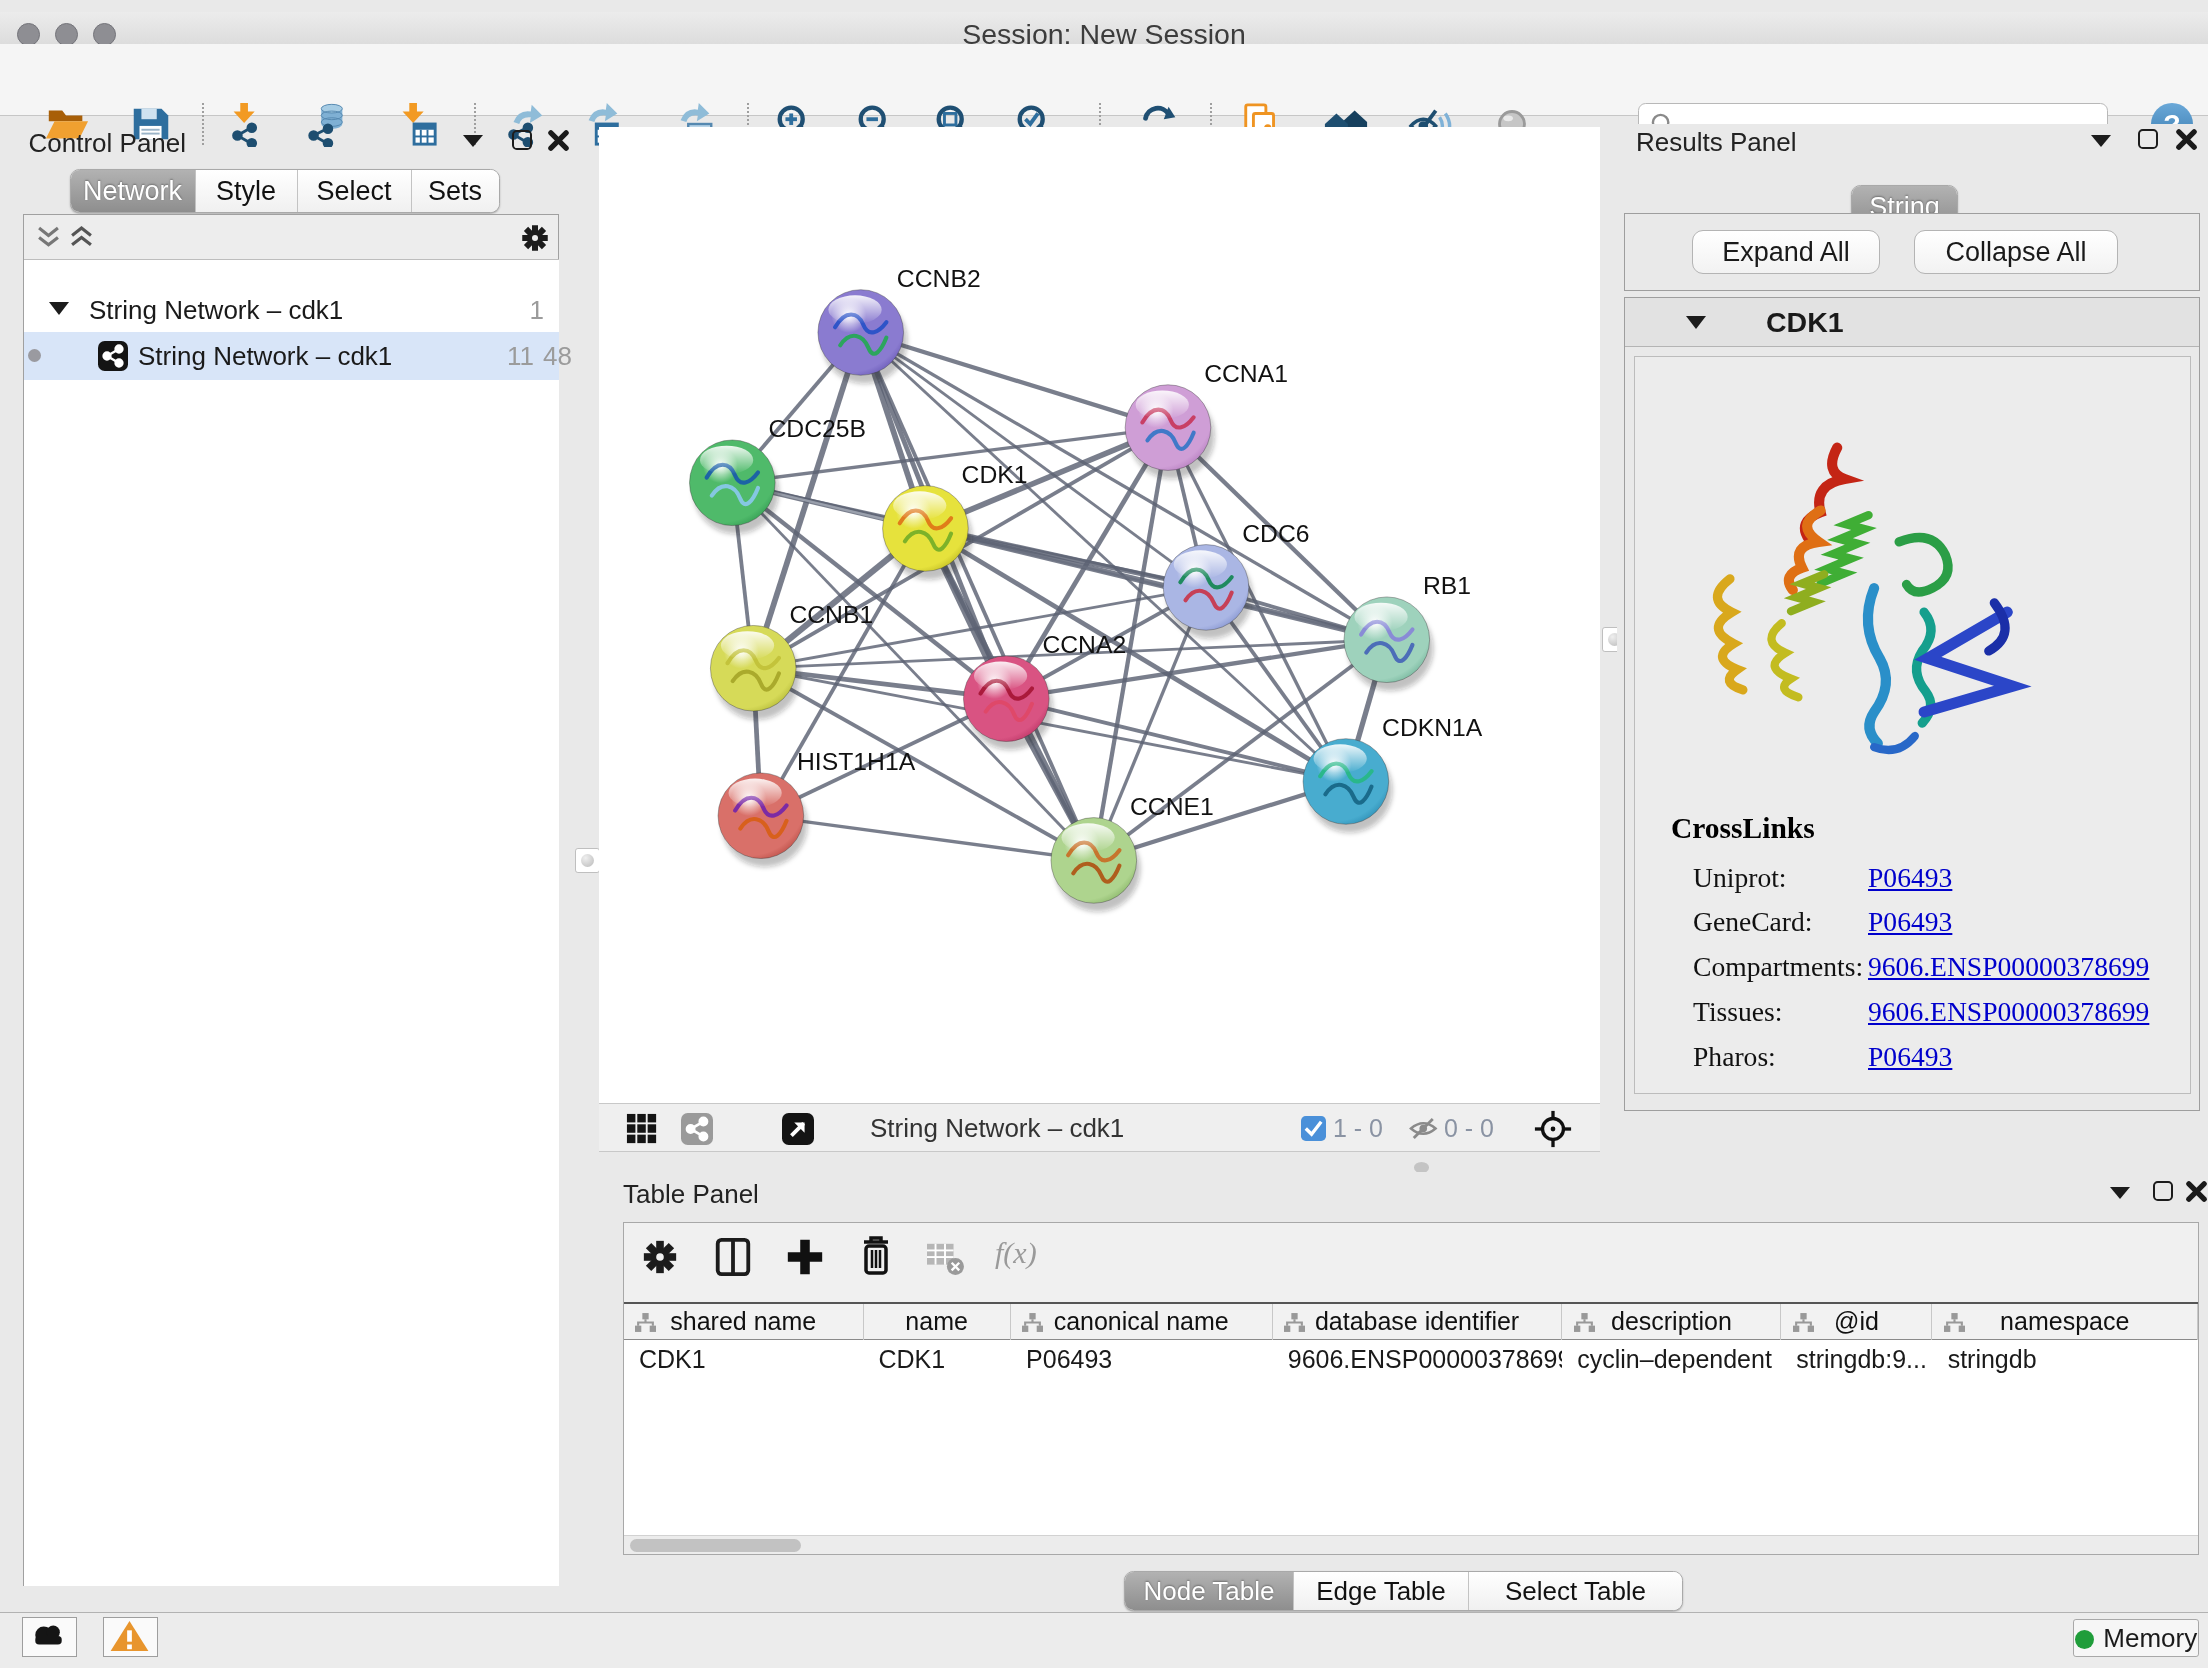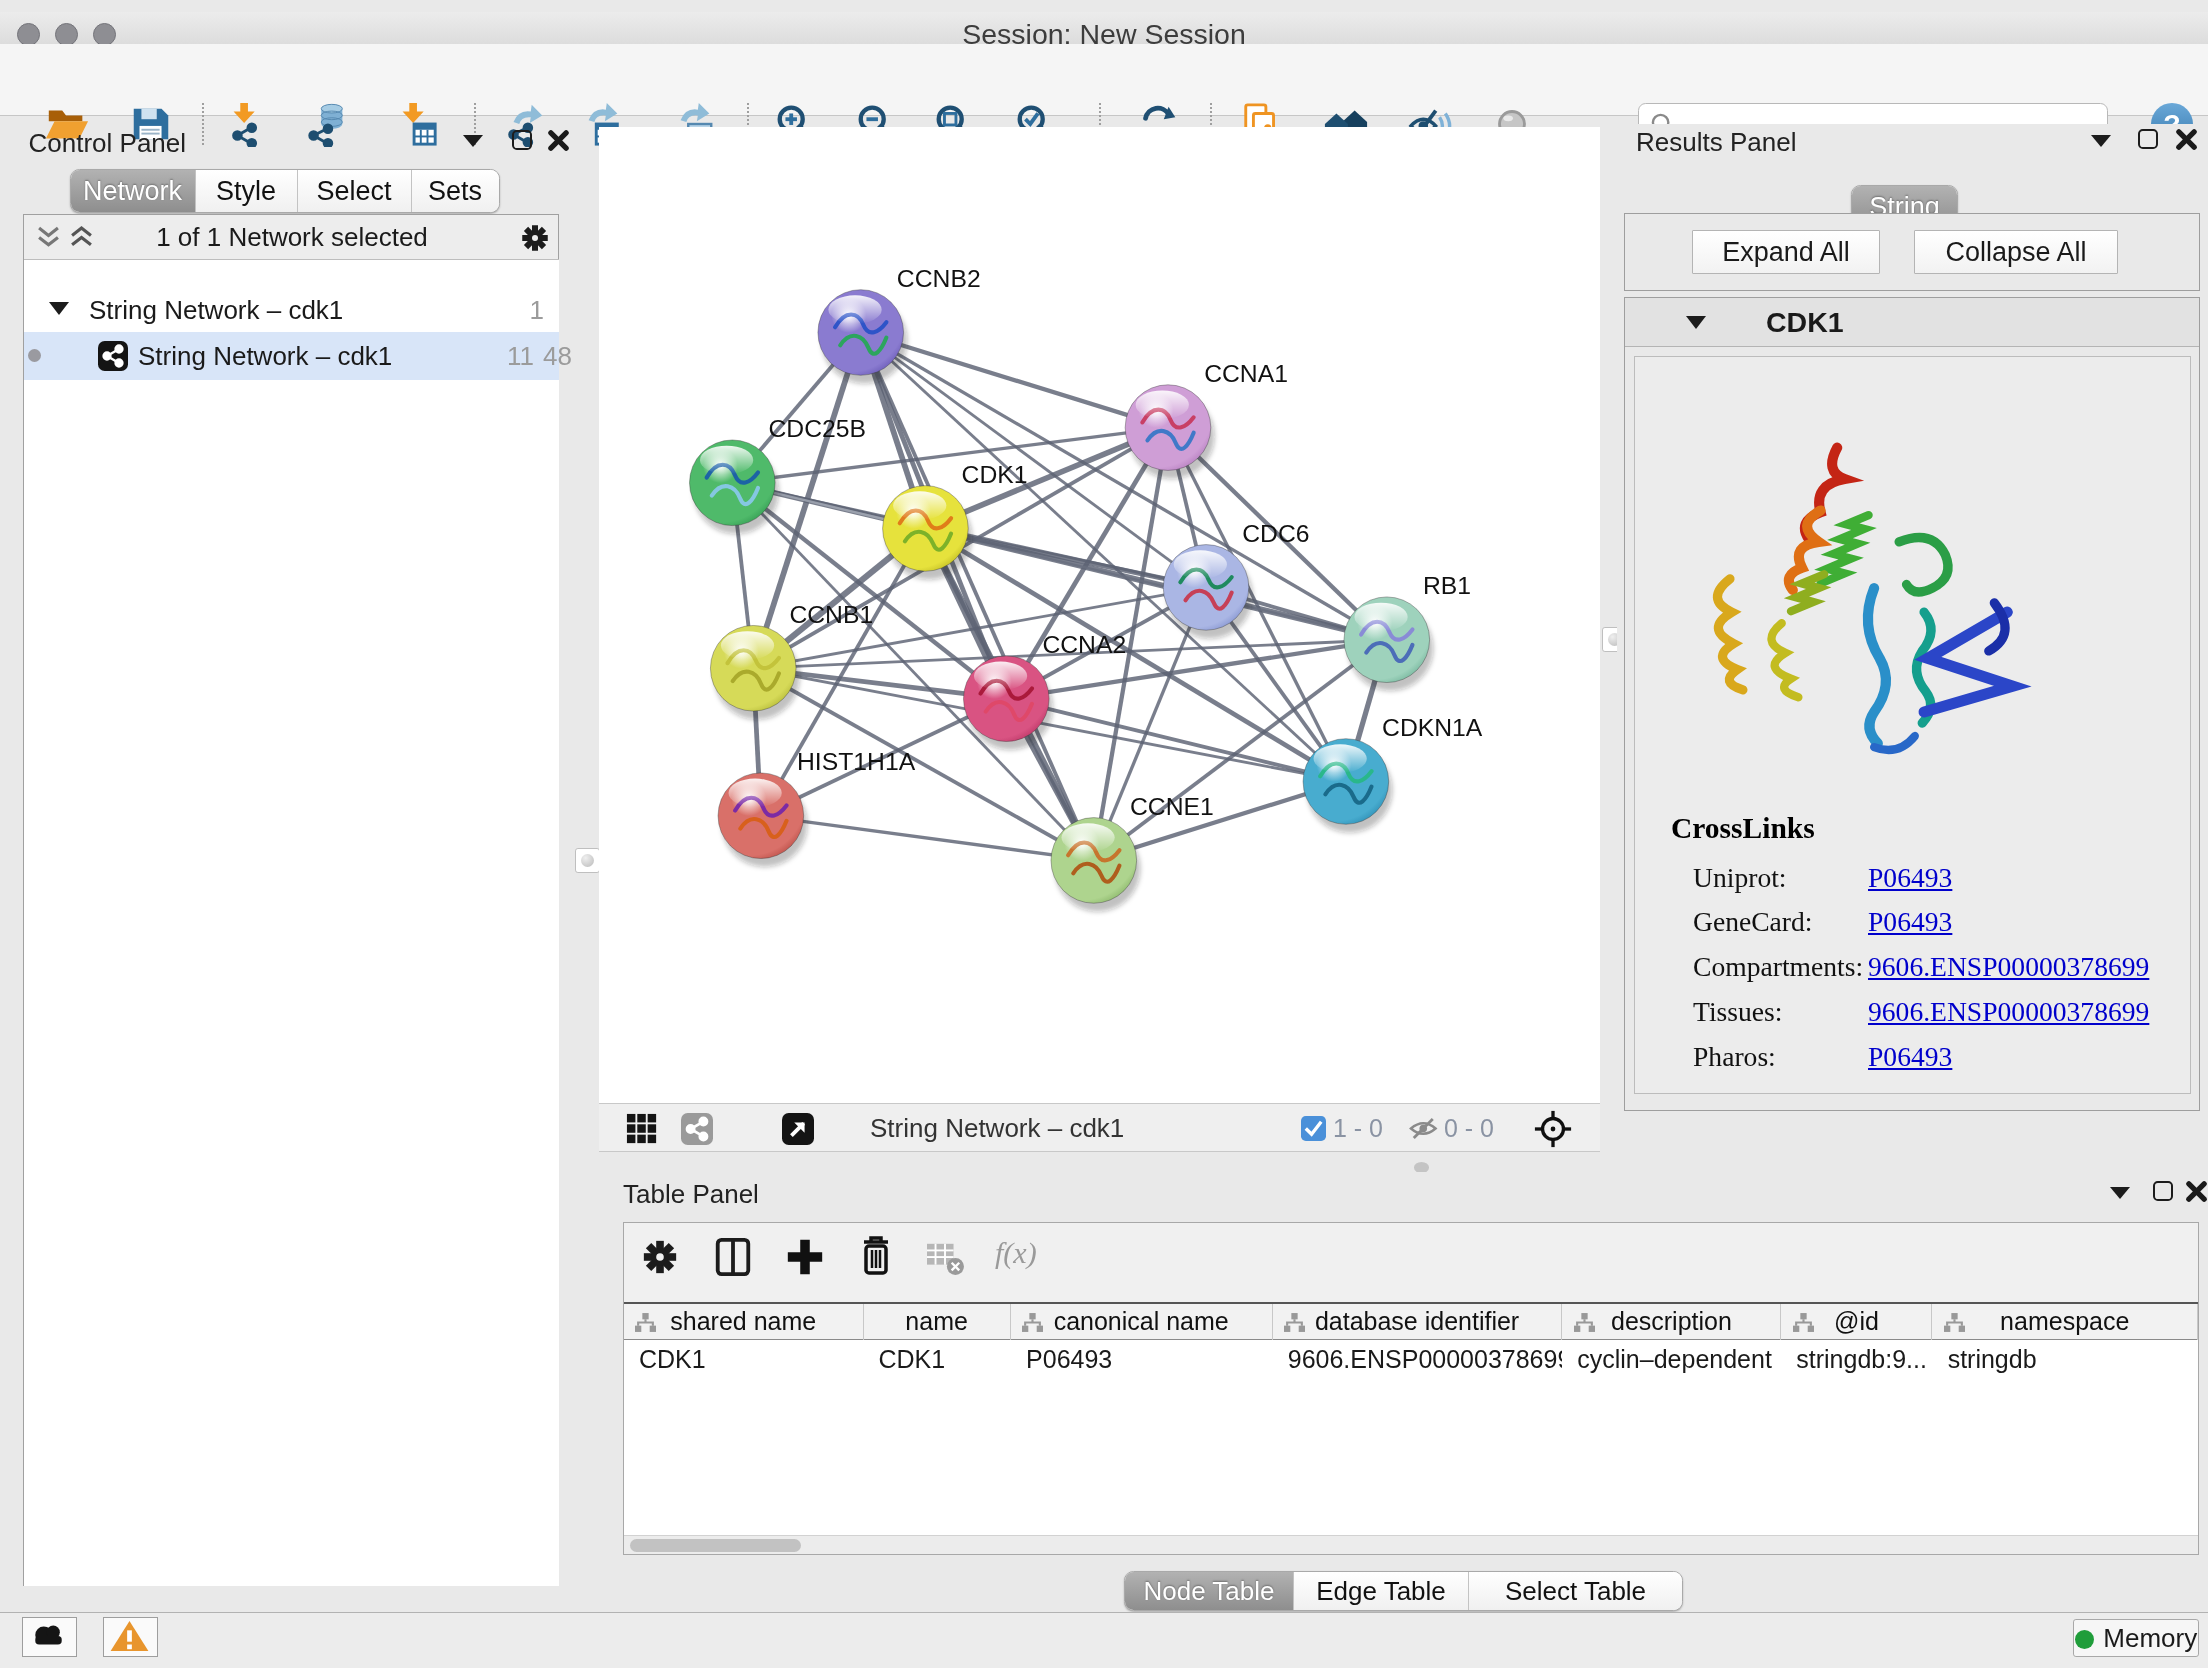--- a/index.html
+++ b/index.html
@@ -36,21 +36,21 @@
 .badge{position:absolute;width:30px;height:30px;border-radius:6.7px;background:#141414}
 
 #net-bg{left:599px;top:127px;width:1001px;height:976px;background:#fff}
 #net-toolbar{left:599px;top:1103px;width:1001px;height:49px;background:#efefef;border-top:1px solid #c8c8c8;border-bottom:1px solid #c8c8c8}
 .dim{color:#8a93a3;font-size:25px}
 .split-handle{position:absolute;width:25px;height:25px;background:#fff;border:1px solid #bfbfbf;border-radius:2.9px}
 .split-handle i{position:absolute;left:4.8px;top:4.8px;width:13.3px;height:13.3px;border-radius:50%;background:radial-gradient(circle at 35% 30%,#efefef,#b9b9b9)}
 
 #rp-bg{left:1617px;top:124px;width:592px;height:1048px;background:#e9e9e9}
 .rbox{position:absolute;border:1px solid #9e9e9e;background:#e9e9e9}
-.rbtn{position:absolute;background:linear-gradient(#ffffff,#f2f2f2);border:1px solid #b4b4b4;border-radius:1px;font-size:27px;text-align:center;line-height:42px;cursor:pointer}
+.rbtn{position:absolute;background:linear-gradient(#ffffff,#f2f2f2);border:1px solid #b4b4b4;border-radius:11px;font-size:27px;text-align:center;line-height:42px;cursor:pointer}
 #rp-innerbox{left:1634px;top:356px;width:557px;height:738px;border:1px solid #bcbcbc;background:#ececec;position:absolute}
 .serif{font-family:Liberation Serif, serif}
 .cl-row{position:absolute;left:1693px;height:45px;font-size:27.6px}
 .cl-row .lbl{display:inline-block;width:175px;color:#111}
 .cl-row a{color:#0000cc;text-decoration:underline}
 
 #tp-bg{left:599px;top:1172px;width:1609px;height:440px;background:#e9e9e9}
 #tp-innerbox{left:623px;top:1222px;width:1576px;height:333px;border:1px solid #a8a8a8;background:#f0f0f0;position:absolute;overflow:hidden}
 #tbl{position:absolute;left:0px;top:79px;width:1574px;height:237px;border-top:2.9px solid #555;background:#fff}
 #tbl-head{position:absolute;left:0;top:0;width:1574px;height:36px;display:flex;background:#f2f2f2;border-bottom:1px solid #8a8a8a}
@@ -230,21 +230,20 @@
 </div>
 <div id="cp-box" class="abs">
   <svg class="abs" style="left:11.4px;top:11.4px" width="27" height="23" viewBox="0 0 24 22">
       <polyline points="3,2 12,9 21,2" fill="none" stroke="#777" stroke-width="3"></polyline>
       <polyline points="3,11 12,18 21,11" fill="none" stroke="#777" stroke-width="3"></polyline>
     </svg>
   <svg class="abs" style="left:44px;top:11.4px" width="27" height="23" viewBox="0 0 24 22">
       <polyline points="3,9 12,2 21,9" fill="none" stroke="#555" stroke-width="3"></polyline>
       <polyline points="3,18 12,11 21,18" fill="none" stroke="#555" stroke-width="3"></polyline>
     </svg>
-  <div class="abs" style="left:0;top:0;width:536px;height:45px;line-height:45px;text-align:center;font-size:26px">1 of 1 Network selected</div>
   <svg class="abs" style="left:496px;top:7.6px" width="30" height="30" viewBox="0 0 40 40">
       <g fill="#1c1c1c">
         <rect x="16" y="3" width="8" height="34"></rect>
         <rect x="16" y="3" width="8" height="34" transform="rotate(45 20 20)"></rect>
         <rect x="16" y="3" width="8" height="34" transform="rotate(90 20 20)"></rect>
         <rect x="16" y="3" width="8" height="34" transform="rotate(135 20 20)"></rect>
         <circle cx="20" cy="20" r="9"></circle>
       </g>
       <circle cx="20" cy="20" r="4" fill="#ededed"></circle>
     </svg>

